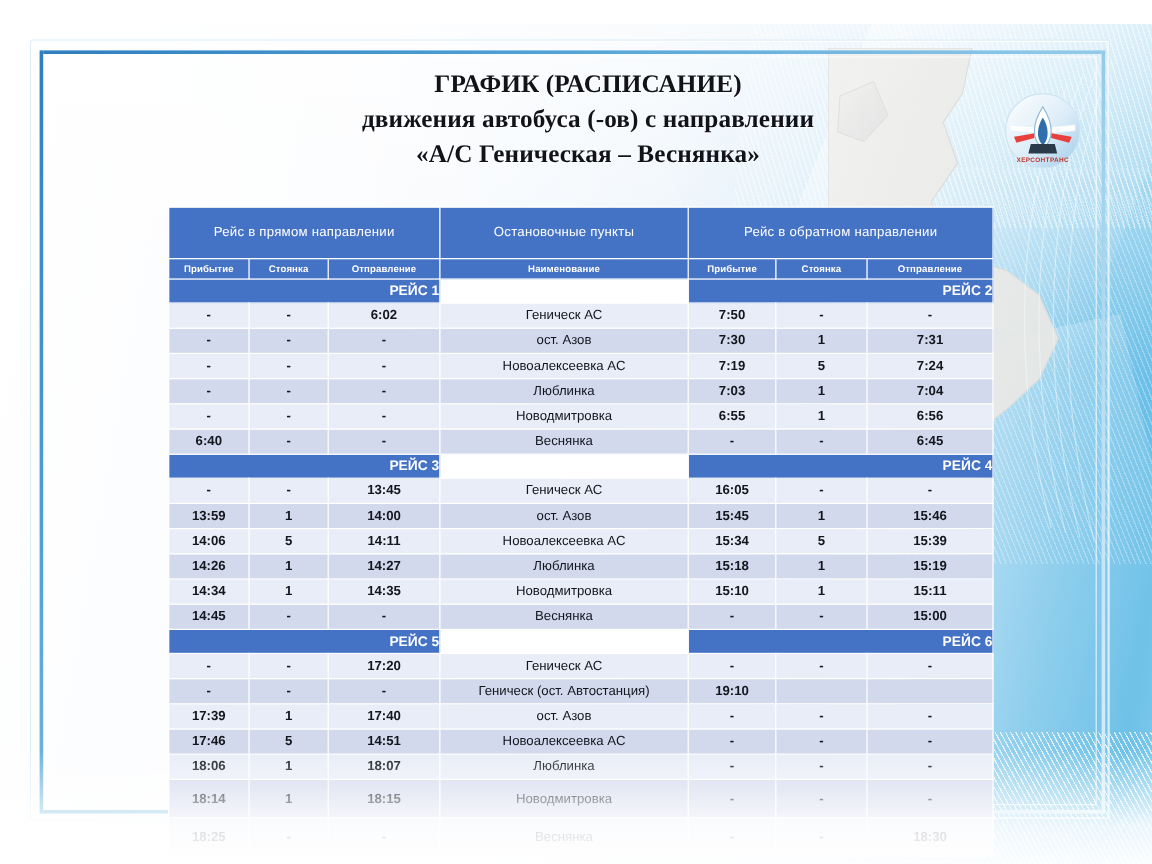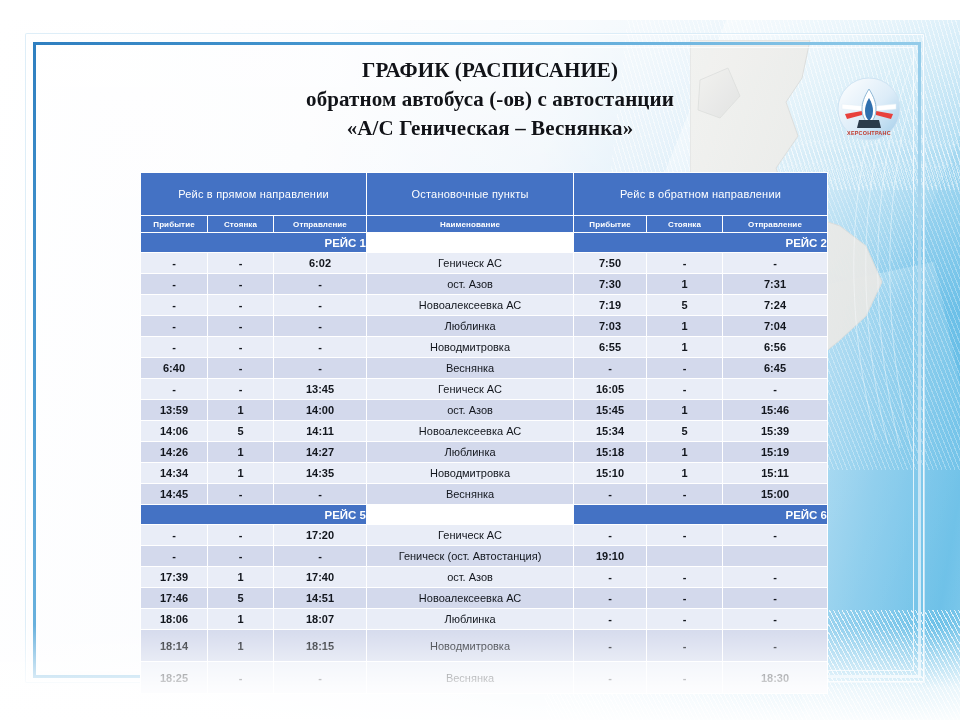--- a/index.html
+++ b/index.html
@@ -242,21 +242,21 @@
       <path d="M236,12 C196,114 186,266 222,412"></path>
     </g>
   </svg>
 
   <div class="frame-outer"></div>
   <div class="frame-inner"></div>
   <div class="frame-white"></div>
 
   <div class="title-block">
     <div class="title-line">ГРАФИК (РАСПИСАНИЕ)</div>
-    <div class="title-line">обратном автобуса (-ов) с автостанции</div>
+    <div class="title-line">движения автобуса (-ов) с направлении</div>
     <div class="title-line">«А/С Геническая – Веснянка»</div>
   </div>
 
   <svg class="logo" viewBox="0 0 66 66">
     <defs>
       <linearGradient id="lg" x1="0" y1="0" x2="1" y2="1">
         <stop offset="0%" stop-color="#ffffff"></stop>
         <stop offset="55%" stop-color="#dcecf8"></stop>
         <stop offset="100%" stop-color="#9ecbe8"></stop>
       </linearGradient>
@@ -357,20 +357,25 @@
           </tr>
           <tr class="data-row even">
             <td>6:40</td>
             <td>-</td>
             <td>-</td>
             <td class="stop">Веснянка</td>
             <td>-</td>
             <td>-</td>
             <td>6:45</td>
           </tr>
+          <tr class="trip-row">
+            <td colspan="3">РЕЙС 3</td>
+            <td class="blank"></td>
+            <td colspan="3">РЕЙС 4</td>
+          </tr>
           <tr class="data-row odd">
             <td>-</td>
             <td>-</td>
             <td>13:45</td>
             <td class="stop">Геническ АС</td>
             <td>16:05</td>
             <td>-</td>
             <td>-</td>
           </tr>
           <tr class="data-row even">

